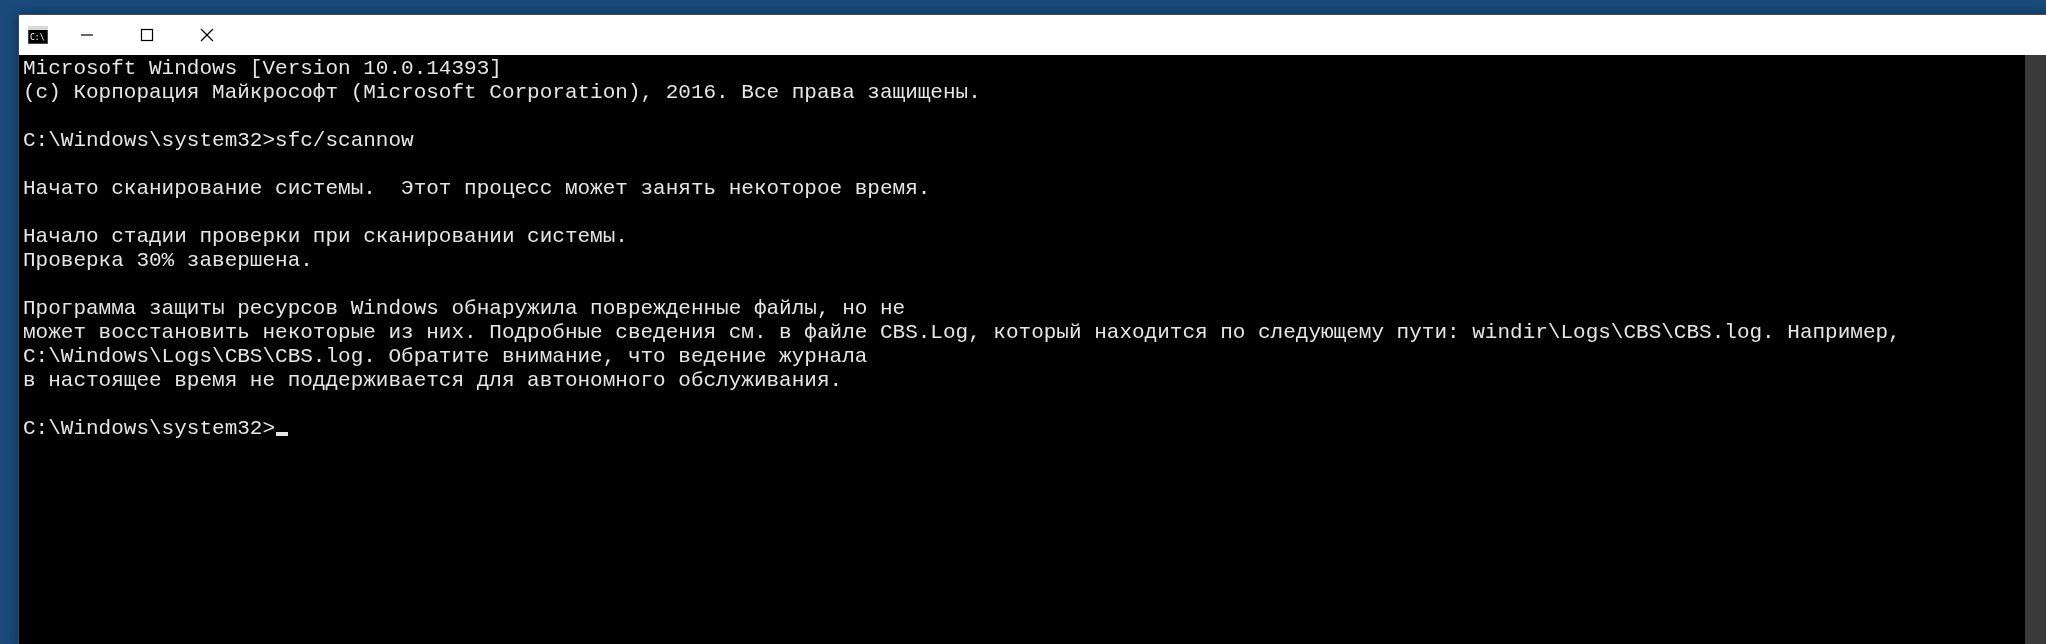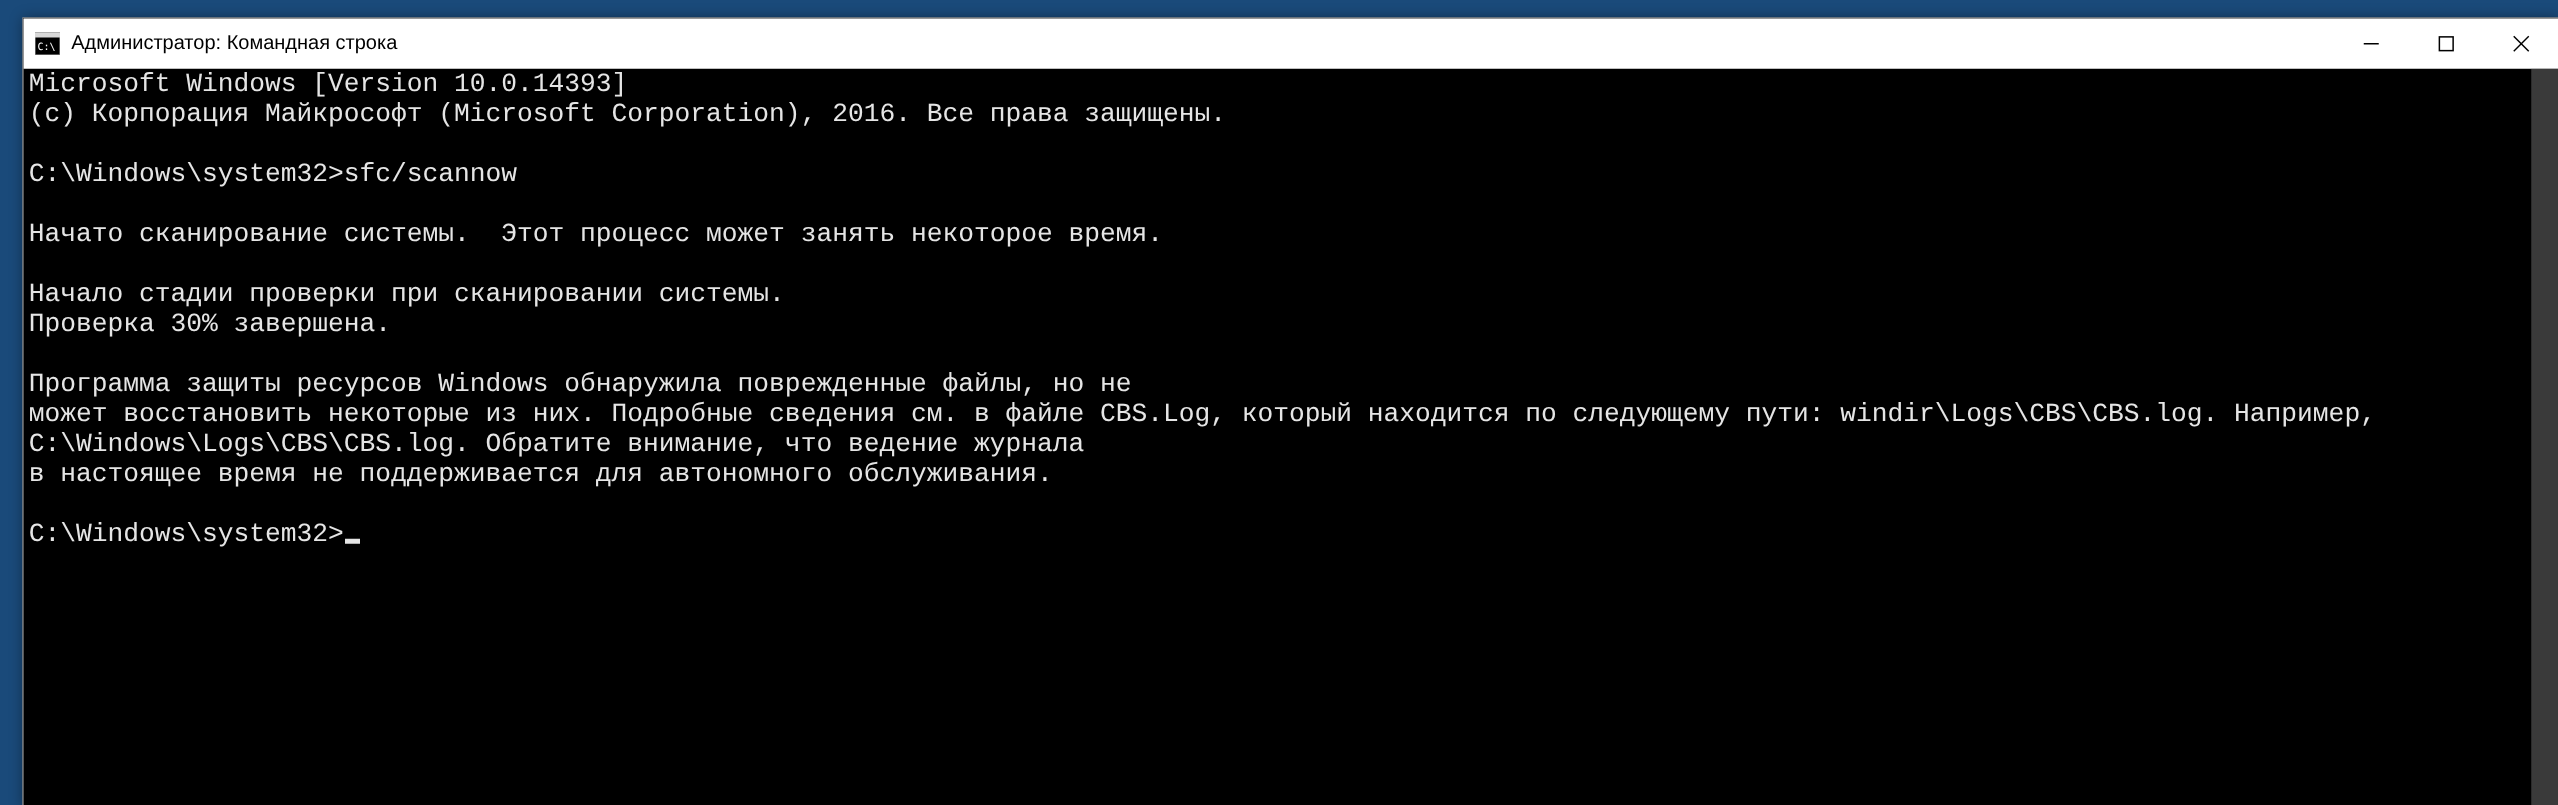--- a/index.html
+++ b/index.html
@@ -96,21 +96,20 @@
 <div class="window">
 
   <div class="titlebar">
     <span class="app-icon">
       <svg width="20" height="18" viewBox="0 0 20 18">
         <rect x="0" y="0" width="20" height="18" fill="#000" stroke="#888" stroke-width="1"></rect>
         <rect x="0" y="0" width="20" height="4" fill="#d8d8d8"></rect>
         <text x="2" y="14" font-family="Consolas,monospace" font-size="8" fill="#fff">C:\</text>
       </svg>
     </span>
-    <span class="title-text">Администратор: Командная строка</span>
     <div class="controls">
       <div class="ctrl">
         <svg width="14" height="14" viewBox="0 0 14 14">
             <line x1="1" y1="7" x2="13" y2="7" stroke-width="1.2"></line>
           </svg>
       </div>
       <div class="ctrl">
         <svg width="14" height="14" viewBox="0 0 14 14">
             <rect x="1.5" y="1.5" width="11" height="11" fill="none" stroke-width="1.2"></rect>
           </svg>

